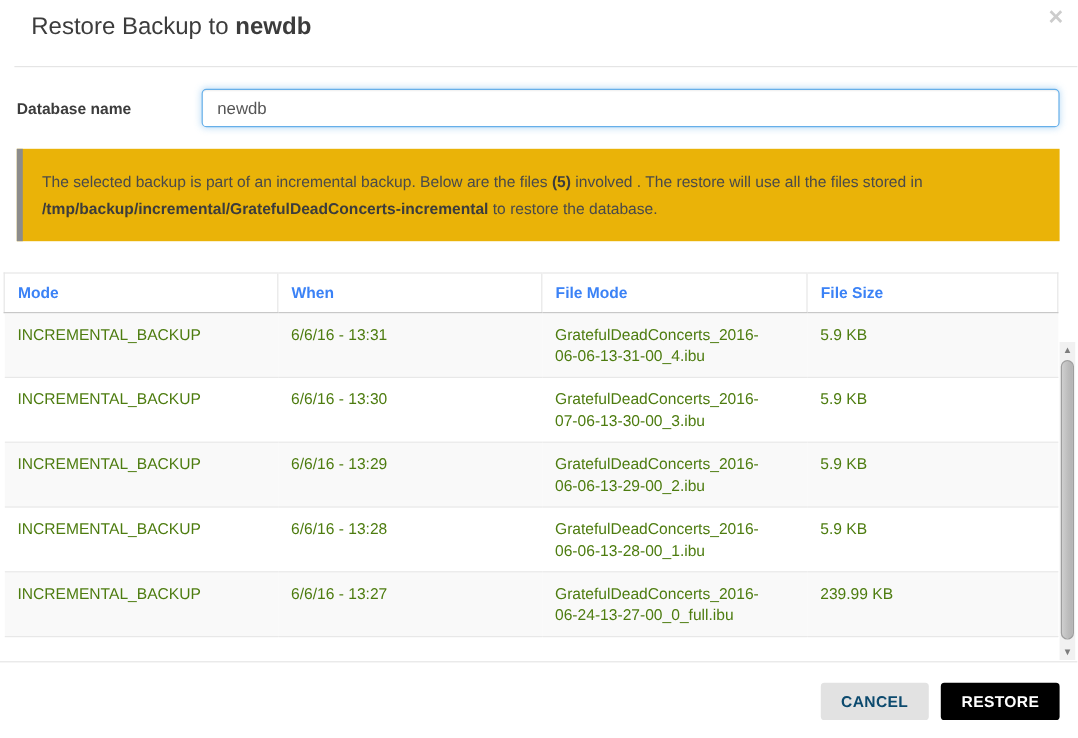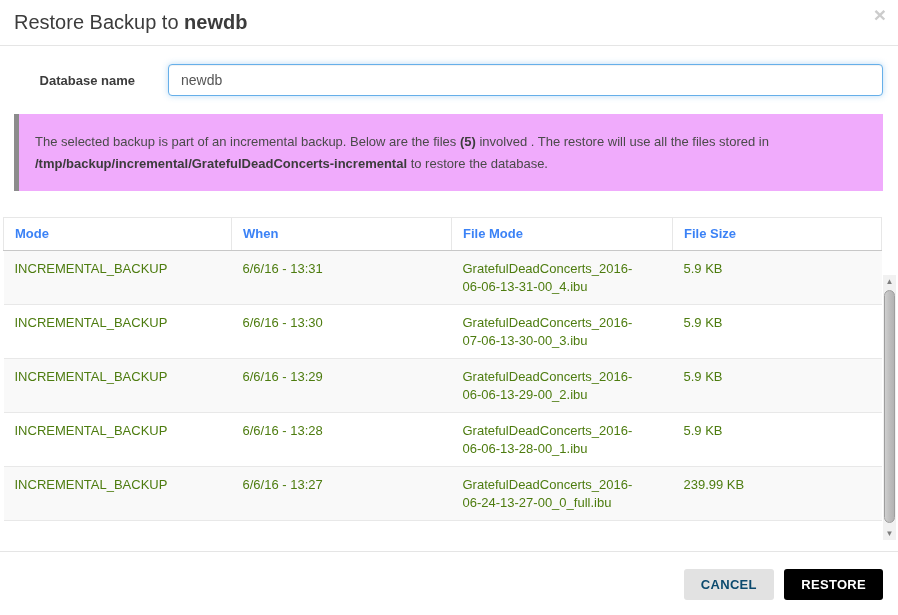--- a/index.html
+++ b/index.html
@@ -11,56 +11,57 @@
     color: #3d3d3d;
     overflow: hidden;
   }
   .modal { width: 898px; height: 615px; background: #fff; position: relative; }
 
   
   .modal-header {
     padding: 11px 15px 10px 14px;
     border-bottom: 1px solid #e5e5e5;
     position: relative;
-    height: 46px;
+    height: 56px;
+    margin-left: 12px;
   }
   .modal-title { font-size: 20px; font-weight: normal; color: #3c3c3c; }
   .modal-title b { font-weight: bold; }
   .close-btn {
     position: absolute; top: 4px; right: 12px;
     background: none; border: none; cursor: pointer;
     font-size: 21px; font-weight: bold; color: #cccccc;
     line-height: 21px; font-family: "Liberation Sans", sans-serif;
   }
 
   
   .form-row {
     display: flex; align-items: center;
     margin: 18px 15px 0 14px;
   }
   .form-label {
-    width: 121px; text-align: right;
+    width: 121px; text-align: left;
     font-size: 13px; font-weight: bold; color: #3c3c3c;
     flex: 0 0 121px;
   }
   .db-input {
     flex: 1; margin-left: 33px;
     height: 32px;
     border: 1px solid #66afe9; border-radius: 4px;
     padding: 6px 12px;
     font-size: 14px; color: #555;
     font-family: "Liberation Sans", sans-serif;
     outline: none;
     box-shadow: inset 0 1px 1px rgba(0,0,0,.06), 0 0 6px rgba(102,175,233,.45);
   }
 
   
   .info-box {
     margin: 18px 15px 0 14px;
-    background: #f0abfc;
+    background: #eab308;
     border-left: 5px solid #8c8c8c;
     padding: 17px 20px 16px 16px;
     font-size: 13px; color: #4a4a4a;
     line-height: 22px;
   }
   .info-box b { color: #3c3c3c; }
 
   
   .table-area { margin: 0 16px 0 3px; position: relative; }
   table.files {

